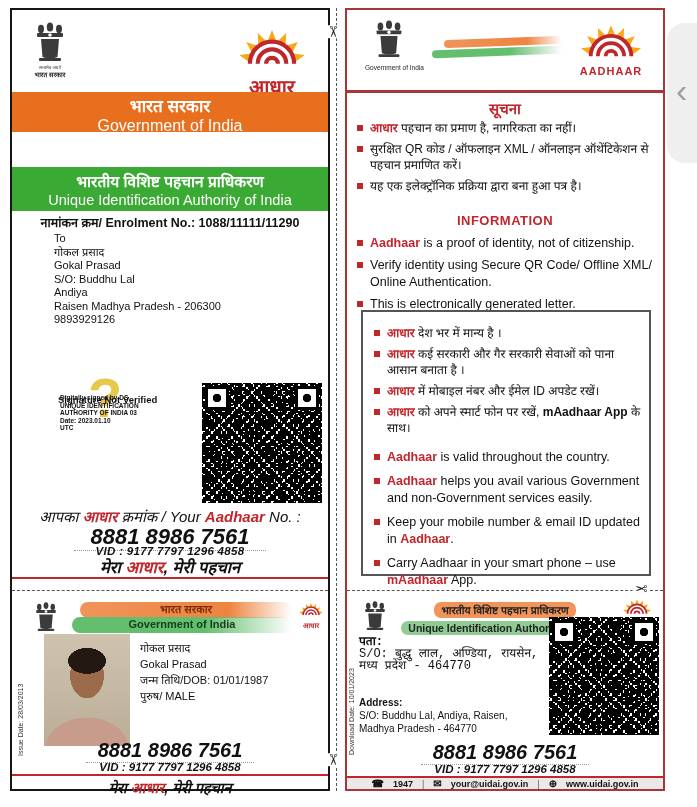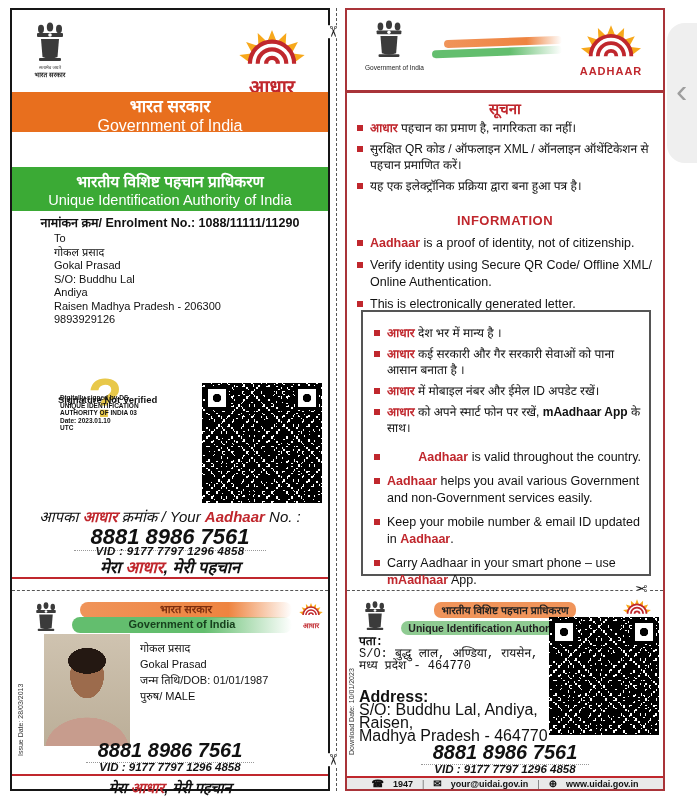--- a/index.html
+++ b/index.html
@@ -74,21 +74,21 @@
   .suchna-title { top:88px; font-size:15px; }
   .info-title { top:203px; font-size:13px; letter-spacing:.5px; }
   .blist { position:absolute; }
   .bullet { display:flex; margin-bottom:5px; }
   .bsq { flex:0 0 auto; width:6px; height:6px; background:#C0272D; margin:5px 7px 0 0; }
   .suchna-list { left:10px; top:110px; width:300px; font-size:12px; line-height:16px; }
   .info-list { left:10px; top:225px; width:302px; font-size:12.5px; line-height:17px; }
   .tips-box { left:14px; top:300px; width:290px; height:266px; border:2px solid #555; padding:13px 8px 0 11px; }
   .tips-hi { position:static; font-size:12px; line-height:16px; }
   .tips-en { position:static; font-size:12.5px; line-height:17px; margin-top:13px; }
-  .tips-en .bullet { margin-bottom:7px;justify-content:space-between; }
+  .tips-en .bullet { margin-bottom:7px; }
 
   
   .stroke { position:absolute; border-radius:8px; }
   .stroke-o { background:linear-gradient(90deg,#F0945A 0%,#EE8440 70%,rgba(238,132,64,0) 100%); }
   .stroke-g { background:linear-gradient(90deg,#63BE6E 0%,#63BE6E 60%,rgba(99,190,110,0) 100%); }
   .swoosh2 { left:85px; top:26px; width:135px; height:24px; }
   .swoosh2 .stroke-o { left:12px; top:2px; width:118px; height:8px; transform:rotate(-2deg); }
   .swoosh2 .stroke-g { left:0; top:12px; width:130px; height:8px; transform:rotate(-2deg); }
 
   
@@ -105,21 +105,21 @@
   .holder { left:128px; top:630px; font-size:11px; line-height:16px; }
   .num-sm .num { font-size:20px; font-weight:700; border-bottom:1px dotted #999; padding:0 12px 1px; }
   .cf-num { top:729px; } .cf-vid { top:751px; font-size:11.5px; font-weight:700; }
   .cf-line { top:764px; height:1.5px; } .cf-slogan { top:767px; font-size:14.5px; font-weight:600; }
 
   .cb-band { left:52px; top:590px; width:212px; text-align:center; }
   .cb-band .hl { display:inline-block; font-size:10.5px; font-weight:700; color:#222; padding:1px 7px; border-radius:7px; white-space:nowrap; }
   .hl-o { background:#F0945A; } .hl-g { background:#8FCB92; margin-top:2px; }
   .cb-addr { left:12px; top:626px; width:192px; }
   .cb-addr .hi { font-size:12px; line-height:12px;font-family:Liberation Mono, monospace; }
-  .cb-addr .en { font-size:16px; line-height:13px; margin-top:18px; }
+  .cb-addr .en { font-size:10px; line-height:13px; margin-top:24px; }
   .cb-addr .lbl { font-weight:700; }
   .cb-num { top:731px; } .cb-vid { top:753px; font-size:11.5px; font-weight:700; }
   .cb-line { top:766px; height:1.5px; }
   .cb-footer { left:0; top:768px; width:316px; height:11px; background:#E9E9E9; display:flex; align-items:center; justify-content:center; gap:9px; font-size:9px; font-weight:700; color:#111; }
   .cb-footer .fic { font-size:10px; } .cb-footer .sep { color:#666; font-weight:400; }
 
   
   .prev-btn { position:absolute; left:667px; top:23px; width:46px; height:140px; background:#EFEFEF; border-radius:18px; cursor:pointer; }
   .prev-btn .chev { position:absolute; left:9px; top:50px; font-size:34px; color:#9E9E9E; line-height:34px; }
 </style>

